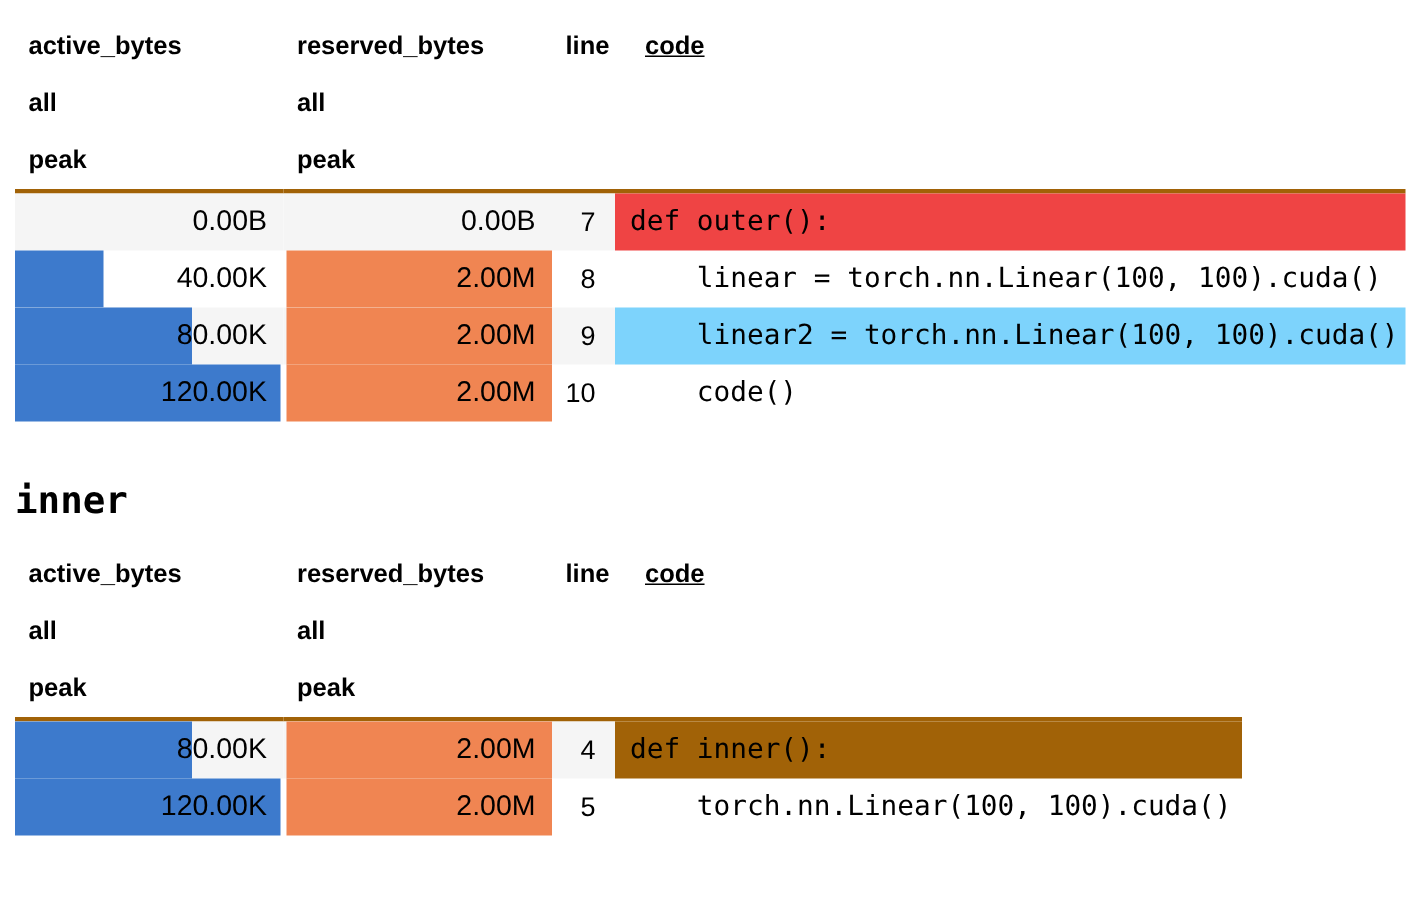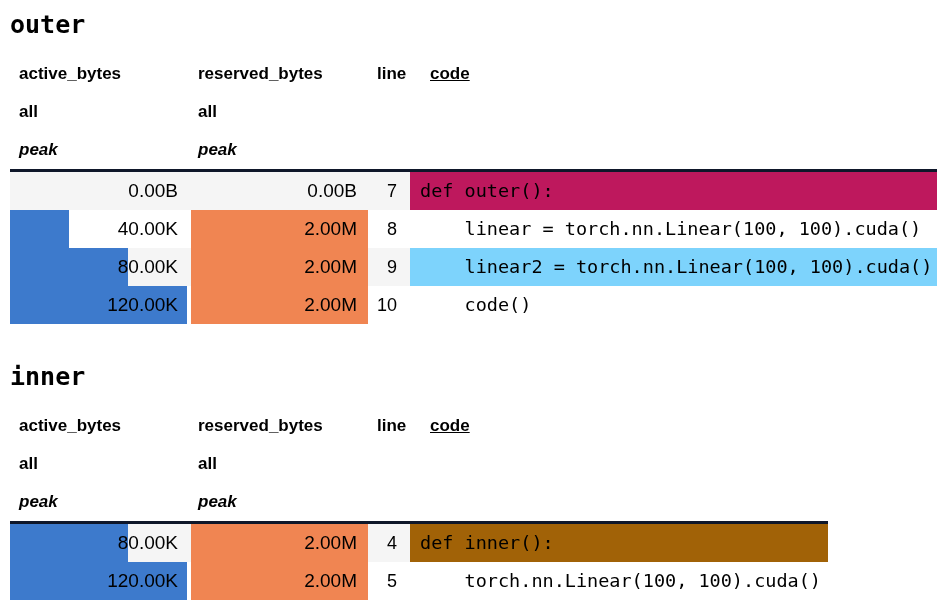--- a/index.html
+++ b/index.html
@@ -41,21 +41,21 @@
   thead th {
     height: 38px;
     font-size: 17px;
     font-weight: bold;
     text-align: left;
     vertical-align: middle;
     padding: 0 0 0 9px;
     white-space: nowrap;
   }
   thead th.code-h { padding-left: 20px; text-decoration: underline; }
-  thead tr.peak-row th { border-bottom: 3px solid #0f172a; font-style: italic; }
+  thead tr.peak-row th { border-bottom: 3px solid #a16207; }
 
   tbody tr { height: 38px; }
   tbody tr.stripe td { background-color: #f5f5f5; margin-top: 48px; }
 
   td { padding: 0; vertical-align: middle; }
 
   td.bar-cell { position: relative; }
   .bar-wrap {
     position: absolute;
     top: 0; bottom: 0; left: 0; right: 0;
@@ -90,21 +90,20 @@
     white-space: pre;
     overflow: hidden;
   }
 </style>
 </head>
 <body>
 
 <div class="page">
 
   <section class="profiler-section">
-    <h1 class="tbl-title">outer</h1>
     <table class="prof outer-t">
       <colgroup>
         <col class="c-active">
           <col class="c-reserved">
           <col class="c-line">
           <col class="c-code">
       </colgroup>
       <thead>
         <tr>
           <th>active_bytes</th>
@@ -133,21 +132,21 @@
               </div>
             <span class="val">0.00B</span>
           </td>
           <td class="bar-cell" style="background-color: rgb(245, 245, 245);">
             <div class="bar-wrap reserved-side">
                 <div class="bar" style="width: 0%; background: rgb(240, 133, 82);"></div>
               </div>
             <span class="val">0.00B</span>
           </td>
           <td class="line-cell" style="background-color: rgb(245, 245, 245);">7</td>
-          <td class="code-cell" style="background-color: #be185d;">def outer():</td>
+          <td class="code-cell" style="background-color: #ef4444;">def outer():</td>
         </tr>
         <tr>
           <td class="bar-cell">
             <div class="bar-wrap active-side">
                 <div class="bar" style="width: 33.33%; background: rgb(61, 122, 204);"></div>
               </div>
             <span class="val">40.00K</span>
           </td>
           <td class="bar-cell">
             <div class="bar-wrap reserved-side">

